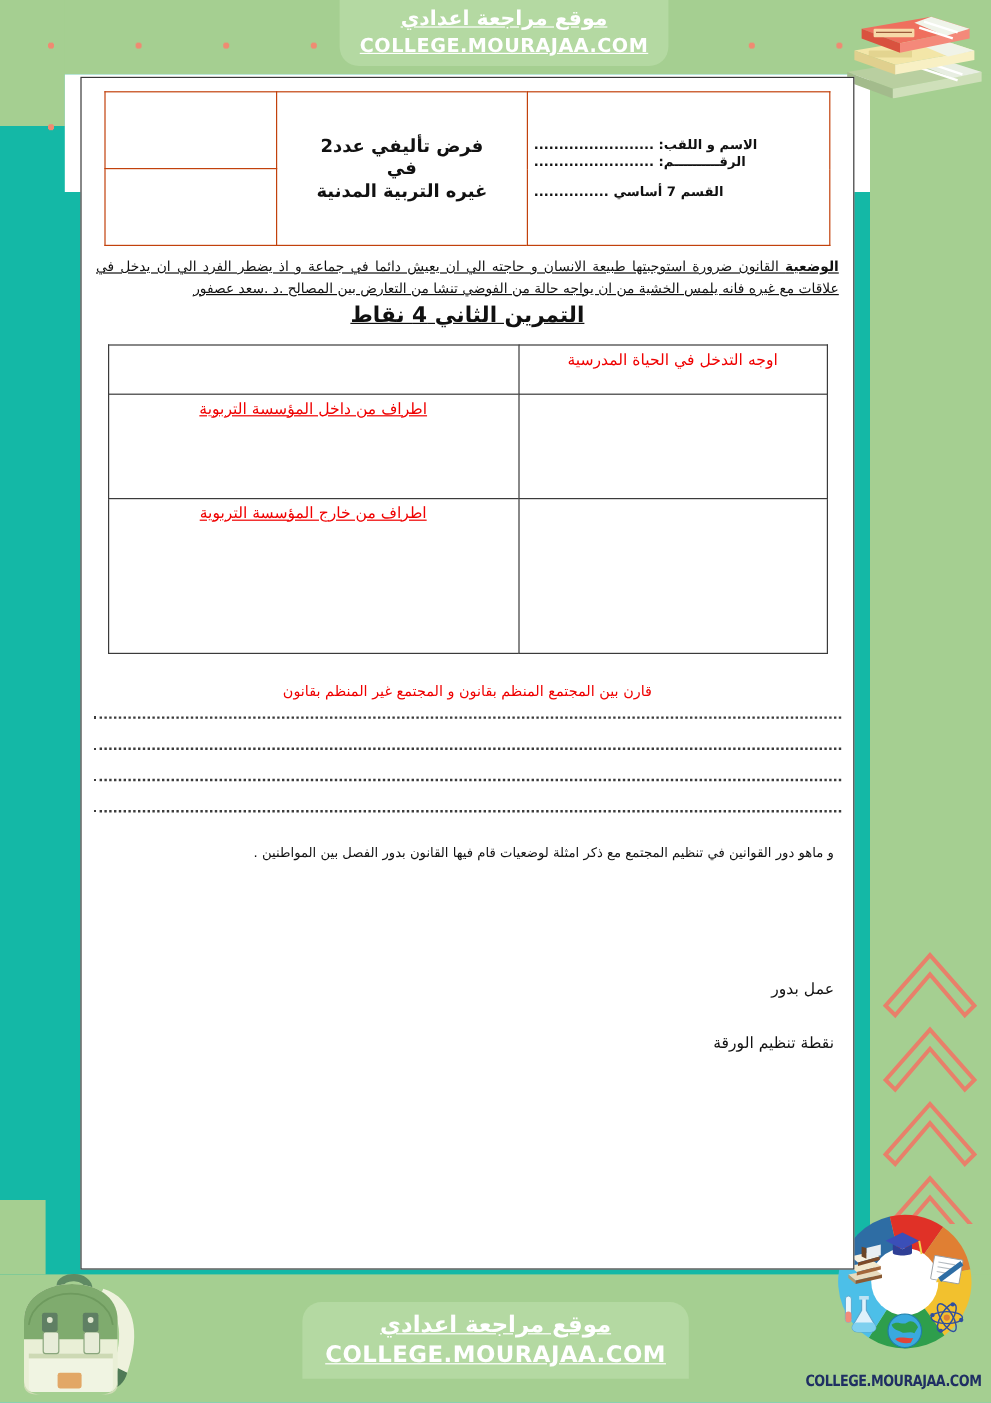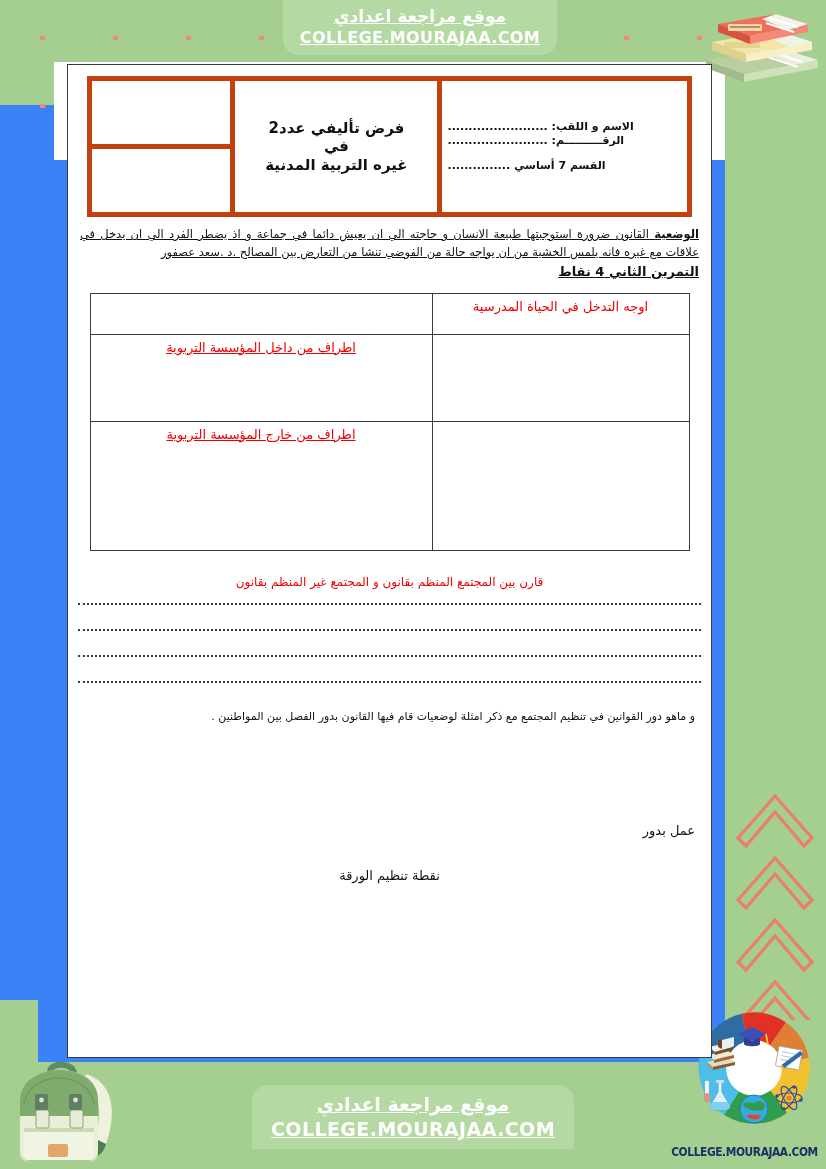--- a/index.html
+++ b/index.html
@@ -10,21 +10,21 @@
   }
   body {
     font-family: "Liberation Serif", "DejaVu Serif", serif;
   }
 
   .page {
     position: relative;
     width: 826px;
     height: 1169px;
     overflow: hidden;
-    background: #3b82f6;
+    background: #14b8a6;
   }
 
   
   .bg-green-top {
     position: absolute;
     left: 0; top: 0;
     width: 826px; height: 62px;
     background: #a5cf91;
   }
   .bg-green-left-block {
@@ -139,21 +139,21 @@
   }
 
   
   table.title-table {
     border-collapse: collapse;
     width: 605px;
     margin: 5px auto 0 auto;
     table-layout: fixed;
   }
   table.title-table td {
-    border: 5px solid #c2410c;
+    border: 1px solid #c2410c;
     vertical-align: middle;
     padding: 20px 5px;
   }
   .td-blank  { width: 120px; height: 23px; }
   .td-title  { width: 180px; text-align: center; }
   .td-info   { width: 220px; }
 
   .title-line {
     font-family: "DejaVu Sans", sans-serif;
     font-weight: bold;
@@ -179,25 +179,25 @@
     line-height: 1.55;
     color: #111;
     text-align: justify;
     margin: 9px 4px 0 4px;
     text-decoration: underline;
   }
   .para b { font-weight: bold; }
 
   .ex-heading {
     font-family: "DejaVu Sans", sans-serif;
-    font-size: 13px;
+    font-size: 18px;
     font-weight: bold;
     text-decoration: underline;
     color: #111;
-    text-align: right;
+    text-align: center;
     margin: 2px 4px 0 4px;
   }
 
   
   table.red-table {
     border-collapse: collapse;
     width: 565px;
     margin: 14px auto 0 auto;
     table-layout: fixed;
   }
@@ -262,21 +262,21 @@
     font-family: "DejaVu Sans", sans-serif;
     font-size: 13px;
     color: #111;
     text-align: right;
     margin: 98px 8px 0 8px;
   }
   .paper-note {
     font-family: "DejaVu Sans", sans-serif;
     font-size: 13px;
     color: #111;
-    text-align: center;
+    text-align: right;
     margin: 30px 8px 0 8px;
   }
 </style>
 </head>
 <body>
 
 <div class="page">
 
   <div class="bg-green-top"></div>
   <div class="bg-green-left-block"></div>

